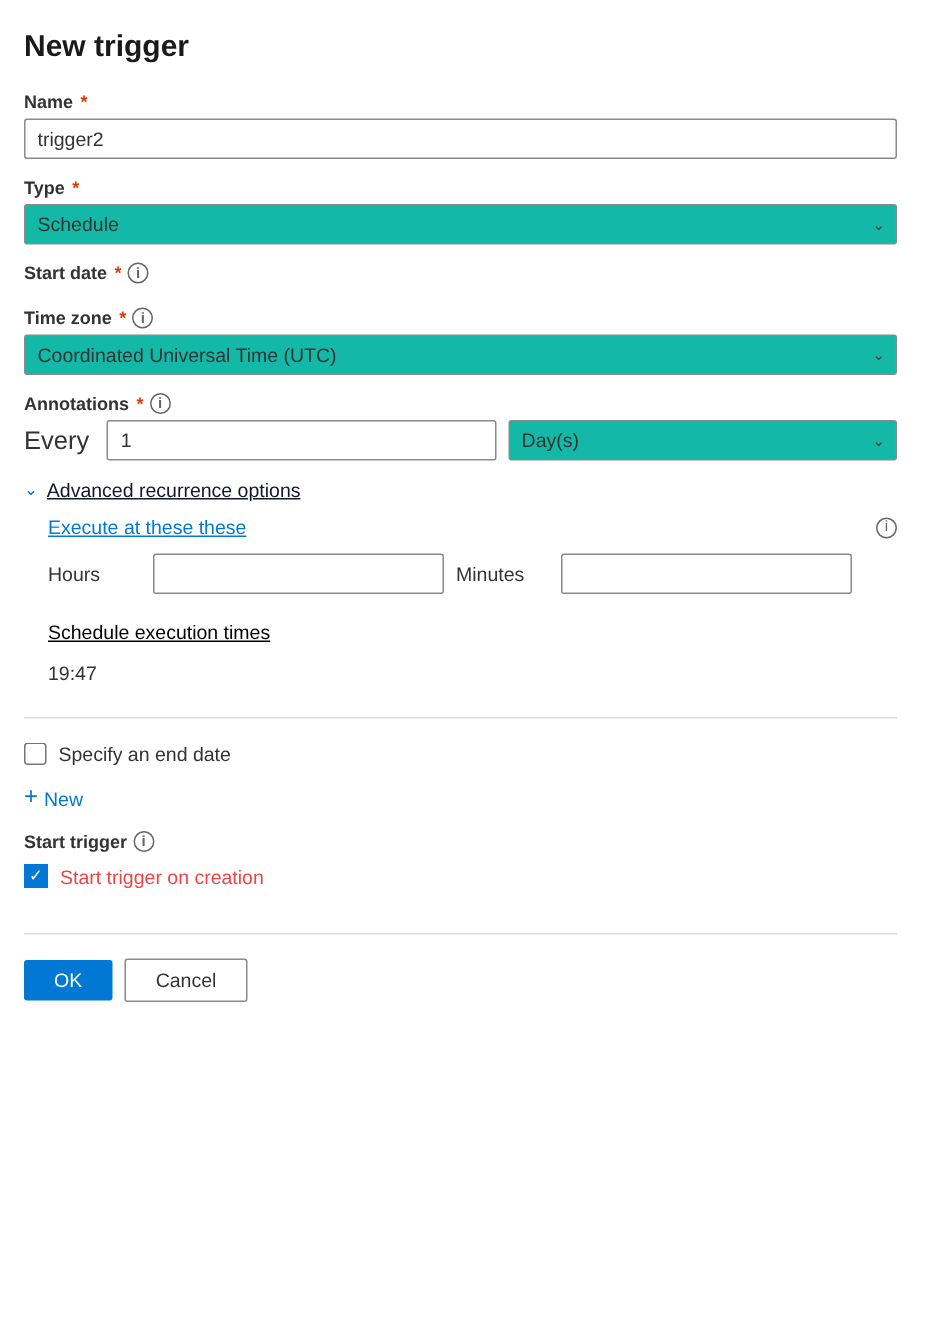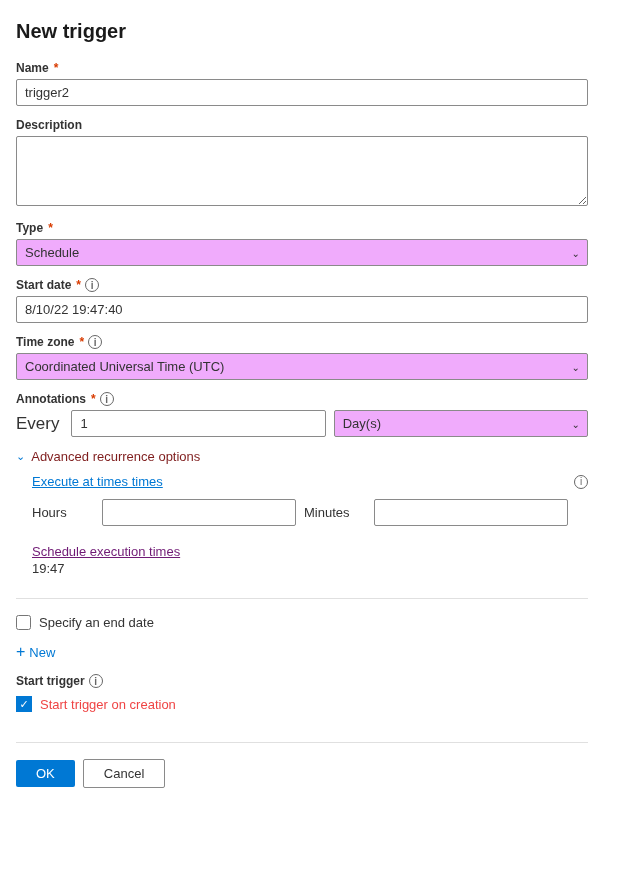--- a/index.html
+++ b/index.html
@@ -5,21 +5,21 @@
     * { box-sizing: border-box; margin: 0; padding: 0; }
     body {
       font-family: 'Segoe UI', sans-serif;
       font-size: 13px;
       color: #333;
       background: #fff;
       width: 618px;
       min-height: 880px;
     }
     .page-container {
-      padding: 20px 30px 20px 16px;
+      padding: 20px 20px 20px 16px;
       display: flex;
       flex-direction: column;
       gap: 0;
     }
     .page-title {
       font-size: 20px;
       font-weight: 600;
       color: #1a1a1a;
       margin-bottom: 18px;
     }
@@ -75,21 +75,21 @@
       position: relative;
       width: 100%;
     }
     .select-field {
       width: 100%;
       border: 1px solid #8a8a8a;
       border-radius: 2px;
       padding: 5px 8px;
       font-size: 13px;
       color: #333;
-      background: #f0abfc;
+      background: #14b8a6;
       appearance: none;
       -webkit-appearance: none;
       outline: none;
       cursor: pointer;
     }
     .select-chevron {
       position: absolute;
       right: 8px;
       top: 50%;
       transform: translateY(-50%);
@@ -122,23 +122,24 @@
       align-items: center;
       gap: 6px;
       cursor: pointer;
       margin-bottom: 10px;
     }
     .chevron-icon {
       color: #0078d4;
       font-size: 11px;
     }
     .advanced-title {
-      color: #7f1d1d;
+      color: #0f172a;
       font-size: 13px;
       font-weight: 400;
+      text-decoration: underline;
     }
     .execute-section {
       margin-left: 16px;
       border-left: none;
     }
     .execute-header {
       display: flex;
       align-items: center;
       justify-content: space-between;
       margin-bottom: 10px;
@@ -163,31 +164,31 @@
     .execute-row-label {
       font-size: 13px;
       color: #333;
       width: 60px;
       flex-shrink: 0;
     }
     .execute-row-input {
       flex: 1;
     }
     .schedule-link {
-      color: #701a75;
+      color: #000000;
       font-size: 13px;
       text-decoration: underline;
       cursor: pointer;
       margin-top: 8px;
       display: inline-block;
     }
     .schedule-time {
       font-size: 13px;
       color: #333;
-      margin-top: 2px;
+      margin-top: 12px;
     }
     .end-date-row {
       display: flex;
       align-items: center;
       gap: 8px;
       margin-bottom: 14px;
     }
     .checkbox-input {
       width: 15px;
       height: 15px;
@@ -300,24 +301,20 @@
   <div class="page-title">New trigger</div>
 
   <div class="field-group">
     <div class="field-label">
       <span>Name</span>
         <span class="required">*</span>
     </div>
     <input type="text" value="trigger2" style="">
   </div>
 
-  <div class="field-group">
-    <div class="field-label">Description</div>
-    <textarea style=""></textarea>
-  </div>
 
   <div class="field-group">
     <div class="field-label">
       <span>Type</span>
         <span class="required">*</span>
     </div>
     <div class="select-wrapper">
       <select class="select-field">
         <option>Schedule</option>
         <option>Tumbling window</option>
@@ -327,21 +324,20 @@
       <span class="select-chevron">⌄</span>
     </div>
   </div>
 
   <div class="field-group">
     <div class="field-label">
       <span>Start date</span>
         <span class="required">*</span>
       <span class="info-icon">i</span>
     </div>
-    <input type="text" value="8/10/22 19:47:40" style="">
   </div>
 
   <div class="field-group">
     <div class="field-label">
       <span>Time zone</span>
         <span class="required">*</span>
       <span class="info-icon">i</span>
     </div>
     <div class="select-wrapper">
       <select class="select-field">
@@ -376,21 +372,21 @@
   </div>
 
   <div class="advanced-section">
     <div class="advanced-header">
       <span class="chevron-icon">⌄</span>
       <span class="advanced-title">Advanced recurrence options</span>
     </div>
 
     <div class="execute-section">
       <div class="execute-header">
-        <span class="execute-title">Execute at times times</span>
+        <span class="execute-title">Execute at these these</span>
         <span class="info-icon">i</span>
       </div>
       <div class="execute-fields">
         <div class="execute-row">
           <span class="execute-row-label">Hours</span>
           <div class="execute-row-input">
             <input type="text" style="width: 100%;">
           </div>
         </div>
         <div class="execute-row">

